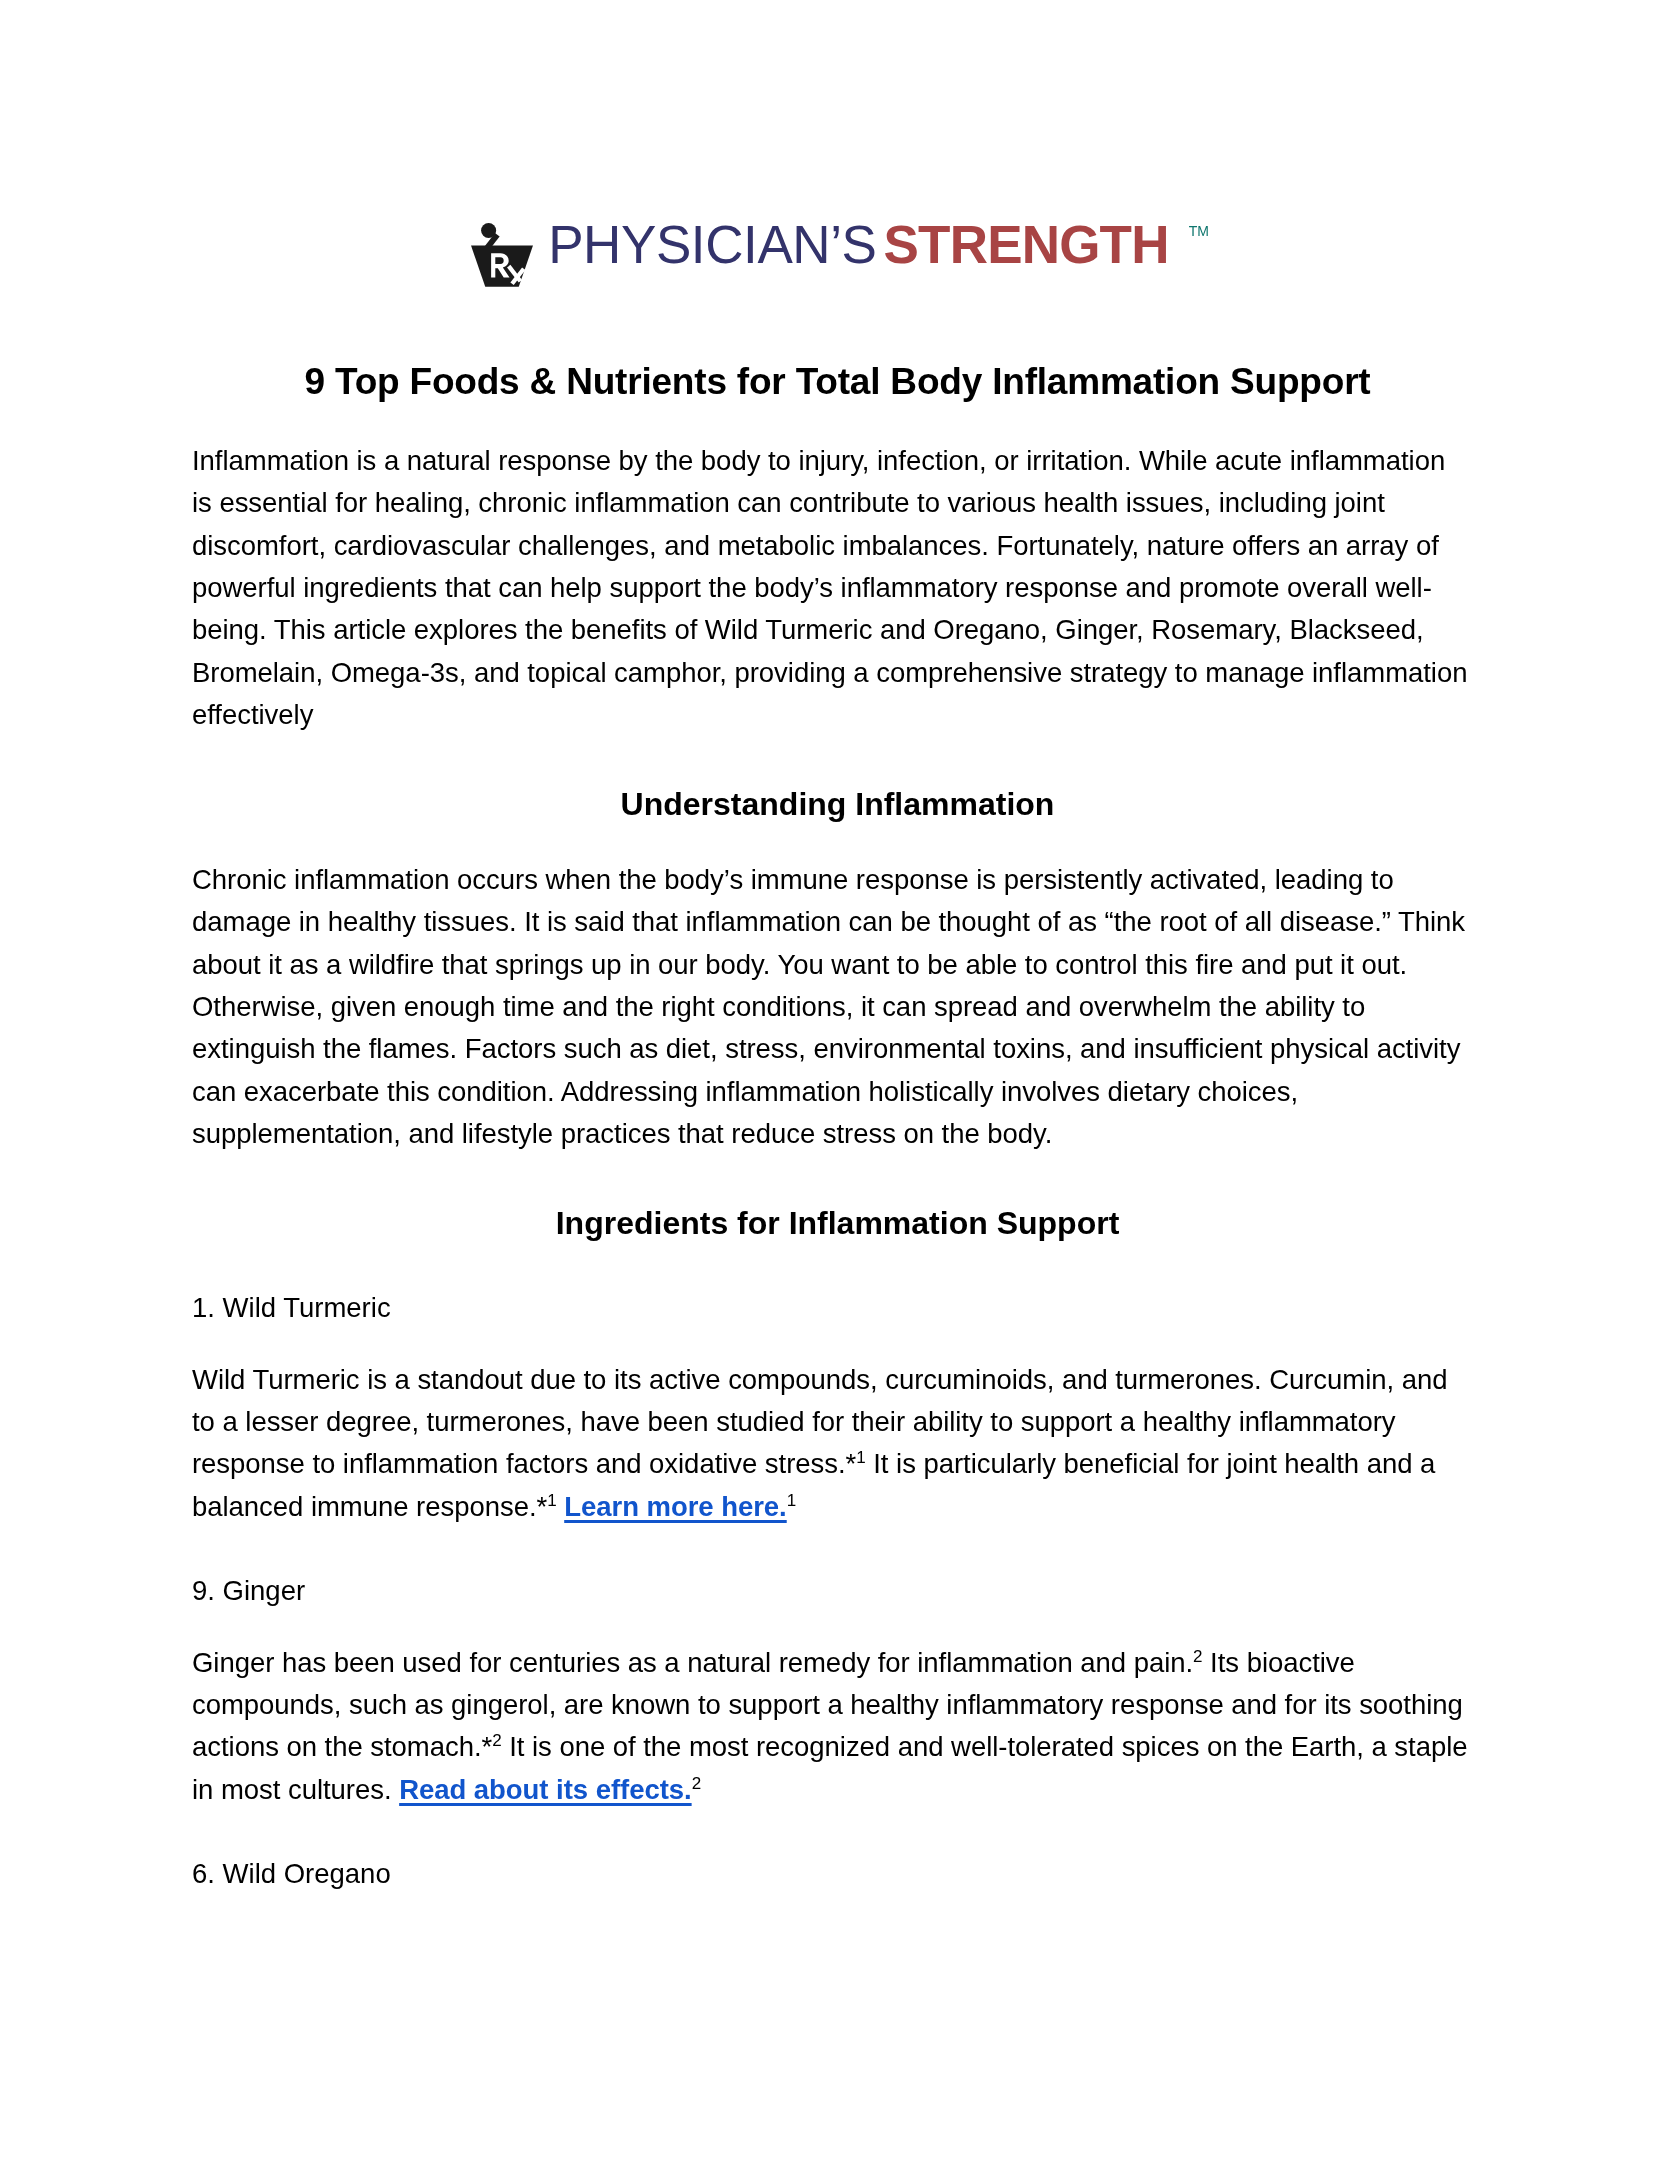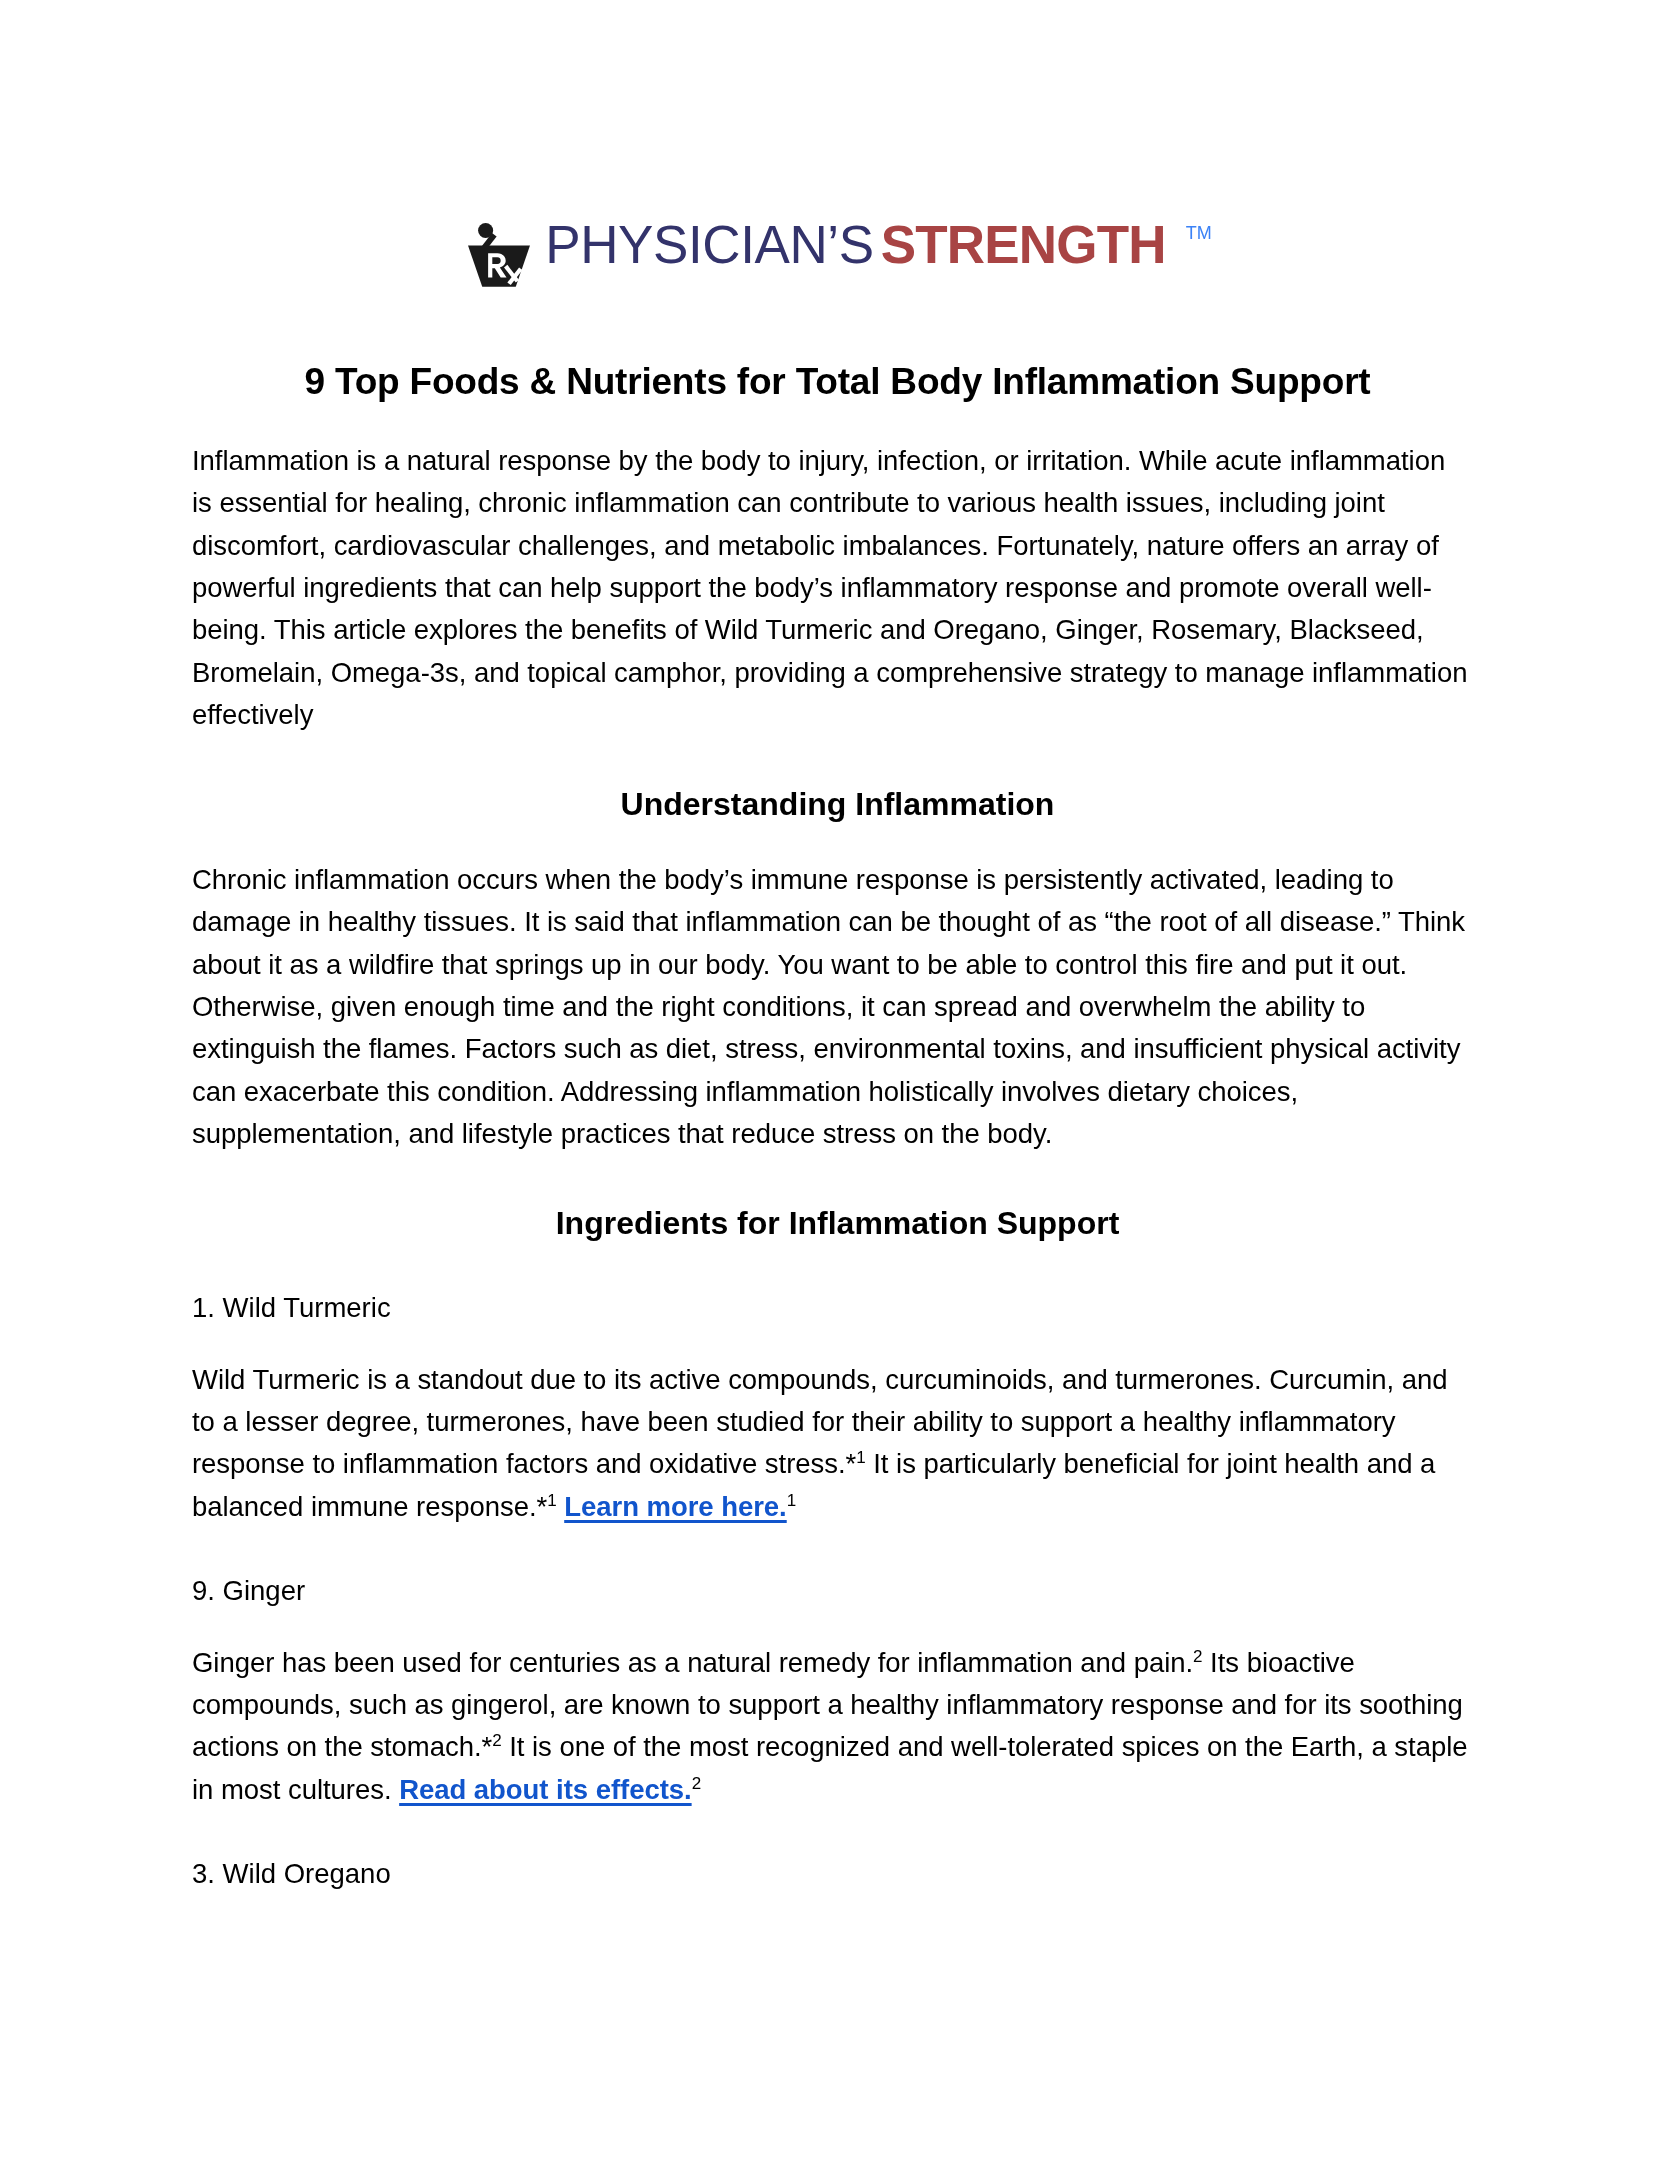--- a/index.html
+++ b/index.html
@@ -54,22 +54,22 @@
     font-family: "Liberation Sans", sans-serif;
     font-size: 53px;
     line-height: 1;
     color: #a84444;
     font-weight: 700;
     letter-spacing: -0.8px;
     margin-left: 7px;
   }
   .logo-tm {
     font-family: "Liberation Sans", sans-serif;
-    font-size: 18px;
-    color: #3b82f6;
+    font-size: 14px;
+    color: #0f766e;
     font-weight: 400;
     align-self: flex-start;
     margin-top: 5px;
     margin-left: 20px;
   }
 
   
   h1.doc-title {
     font-size: 37px;
     font-weight: 700;
@@ -155,16 +155,16 @@
   <p class="body-text">Chronic inflammation occurs when the body’s immune response is persistently activated, leading to damage in healthy tissues. It is said that inflammation can be thought of as “the root of all disease.” Think about it as a wildfire that springs up in our body. You want to be able to control this fire and put it out. Otherwise, given enough time and the right conditions, it can spread and overwhelm the ability to extinguish the flames. Factors such as diet, stress, environmental toxins, and insufficient physical activity can exacerbate this condition. Addressing inflammation holistically involves dietary choices, supplementation, and lifestyle practices that reduce stress on the body.</p>
 
   <h2 class="section-head">Ingredients for Inflammation Support</h2>
 
   <h3 class="sub-head">1. Wild Turmeric</h3>
   <p class="body-text"><span>Wild Turmeric is a standout due to its active compounds, curcuminoids, and turmerones. Curcumin, and to a lesser degree, turmerones, have been studied for their ability to support a healthy inflammatory response to inflammation factors and oxidative stress.*</span><sup>1</sup><span> It is particularly beneficial for joint health and a balanced immune response.*</span><sup>1</sup><span> </span><a class="doc-link" href="#">Learn more here.</a><sup>1</sup></p>
 
   <h3 class="sub-head">9. Ginger</h3>
   <p class="body-text"><span>Ginger has been used for centuries as a natural remedy for inflammation and pain.</span><sup>2</sup><span> Its bioactive compounds, such as gingerol, are known to support a healthy inflammatory response and for its soothing actions on the stomach.*</span><sup>2</sup><span> It is one of the most recognized and well-tolerated spices on the Earth, a staple in most cultures. </span><a class="doc-link" href="#">Read about its effects.</a><sup>2</sup></p>
 
-  <h3 class="sub-head">3. Wild Oregano</h3>
+  <h3 class="sub-head">6. Wild Oregano</h3>
 
 </div>
 
 
 </body></html>

